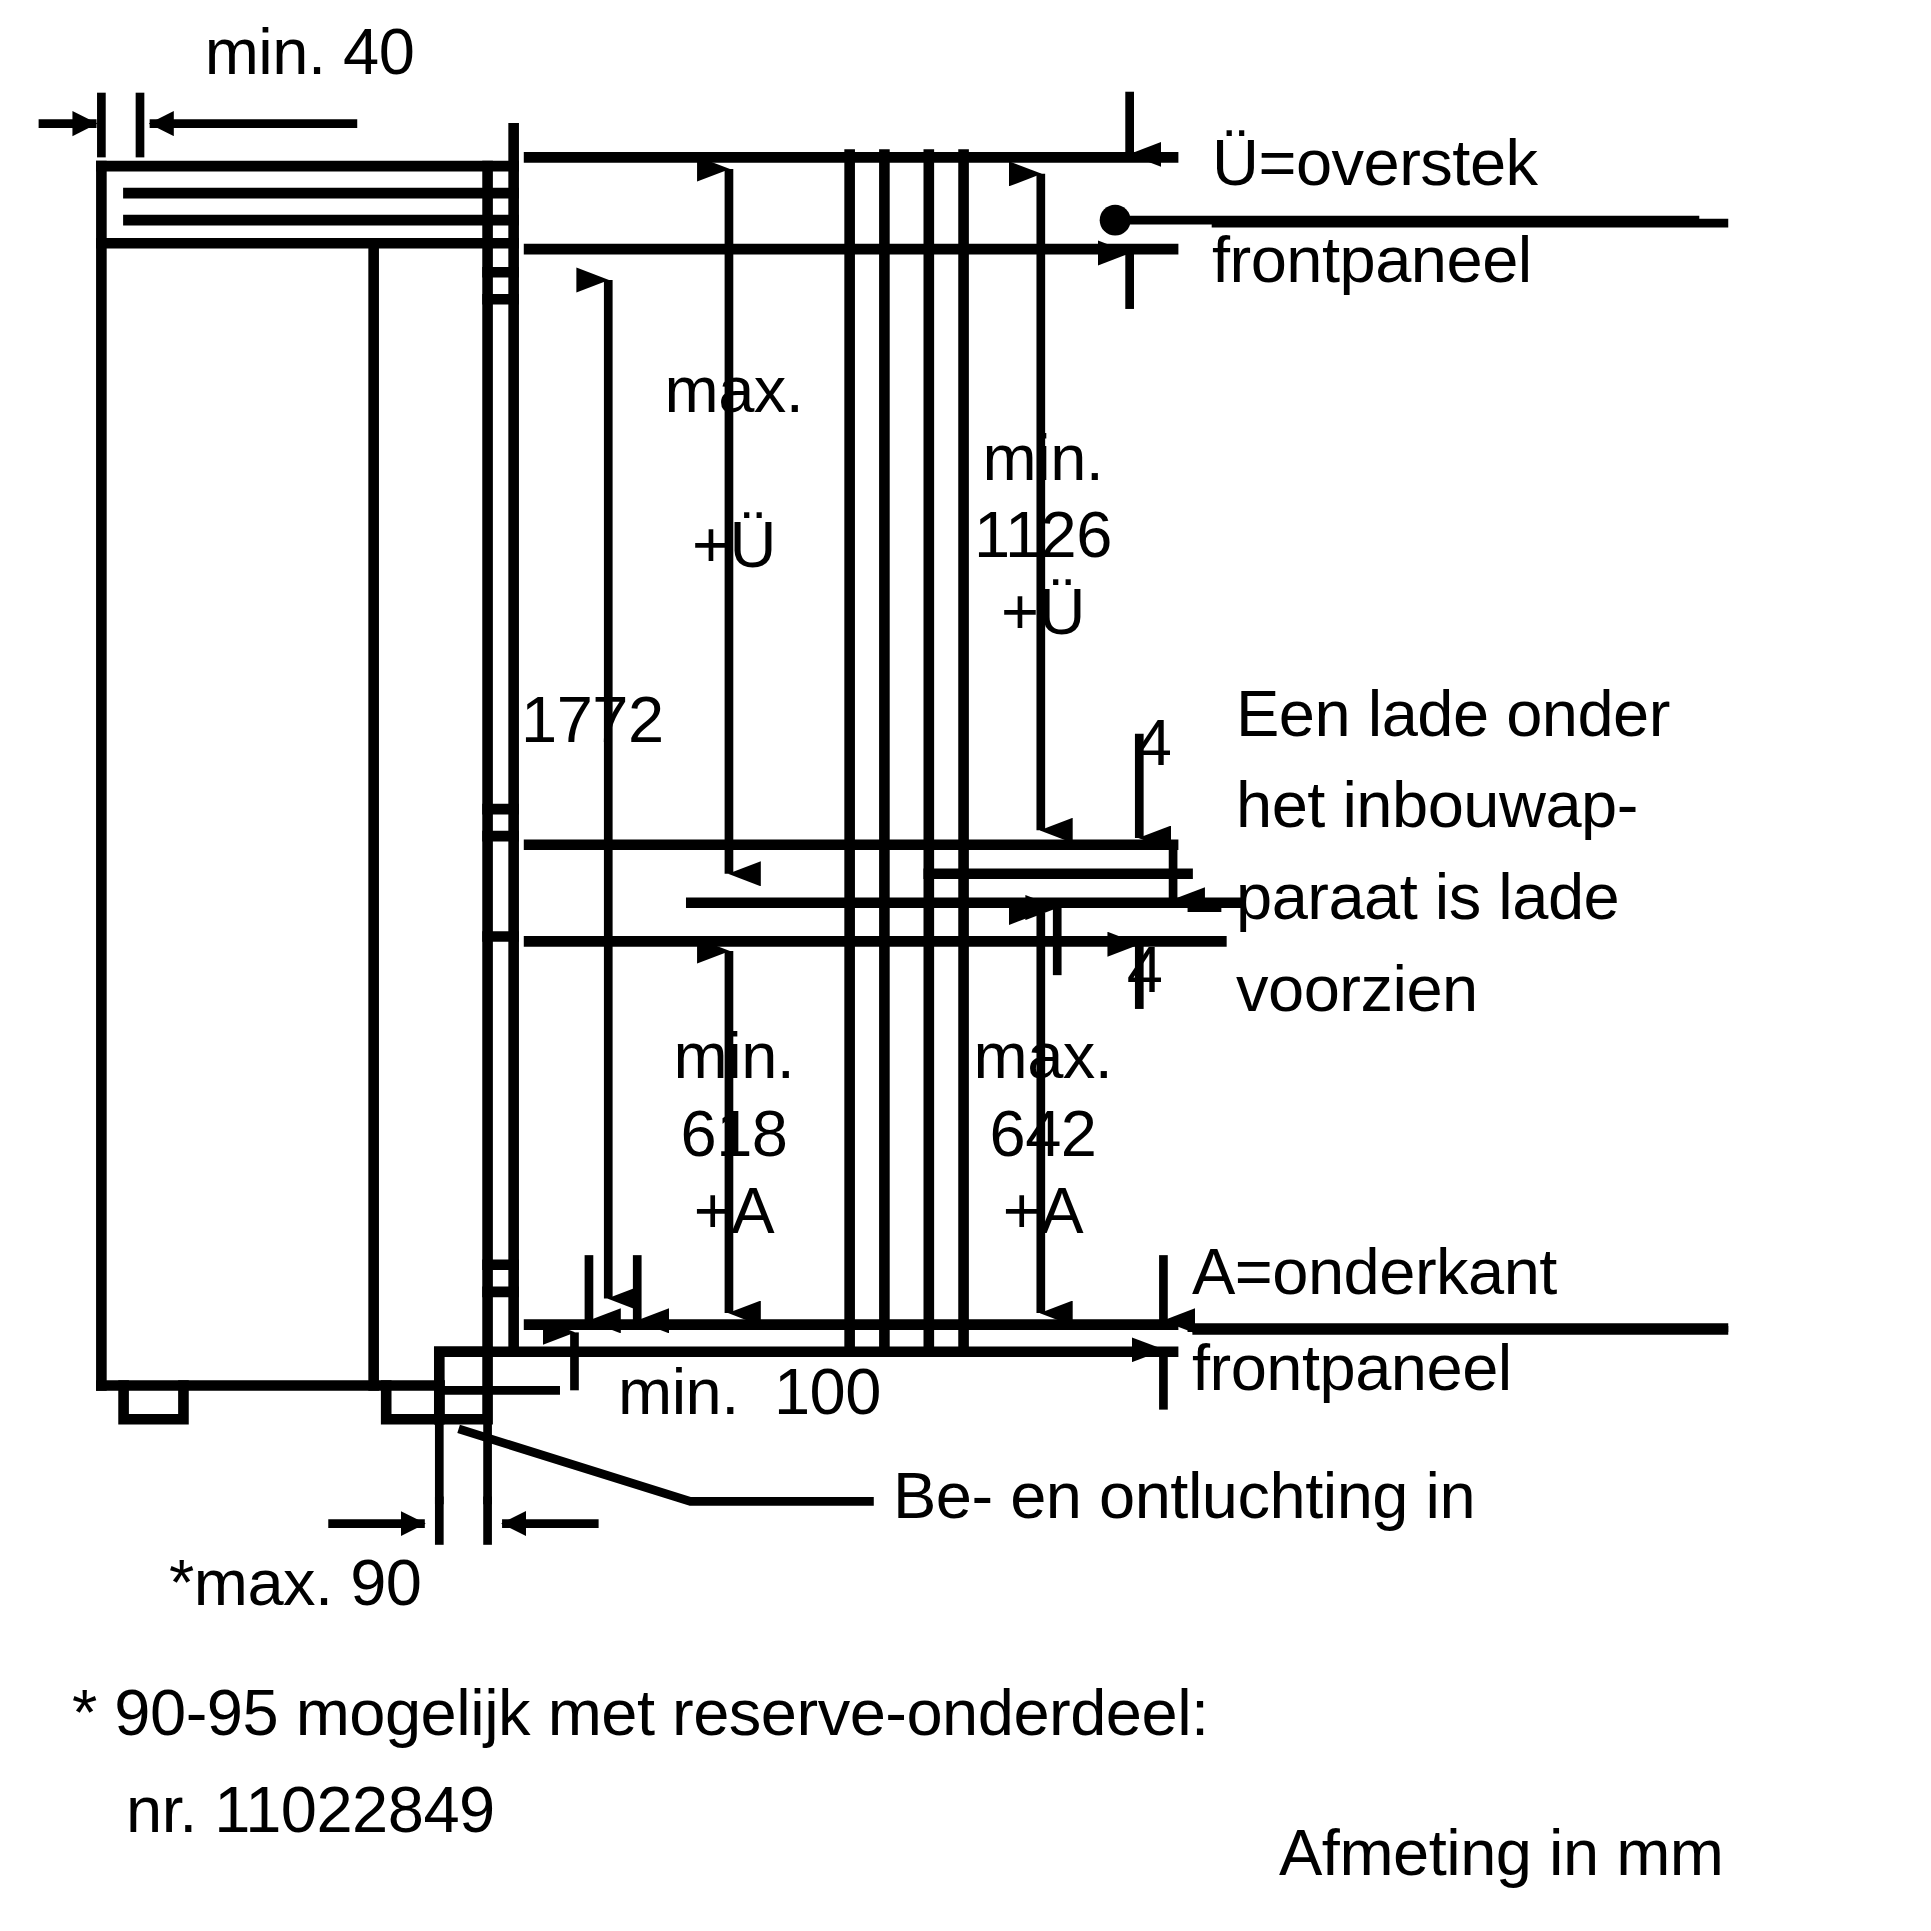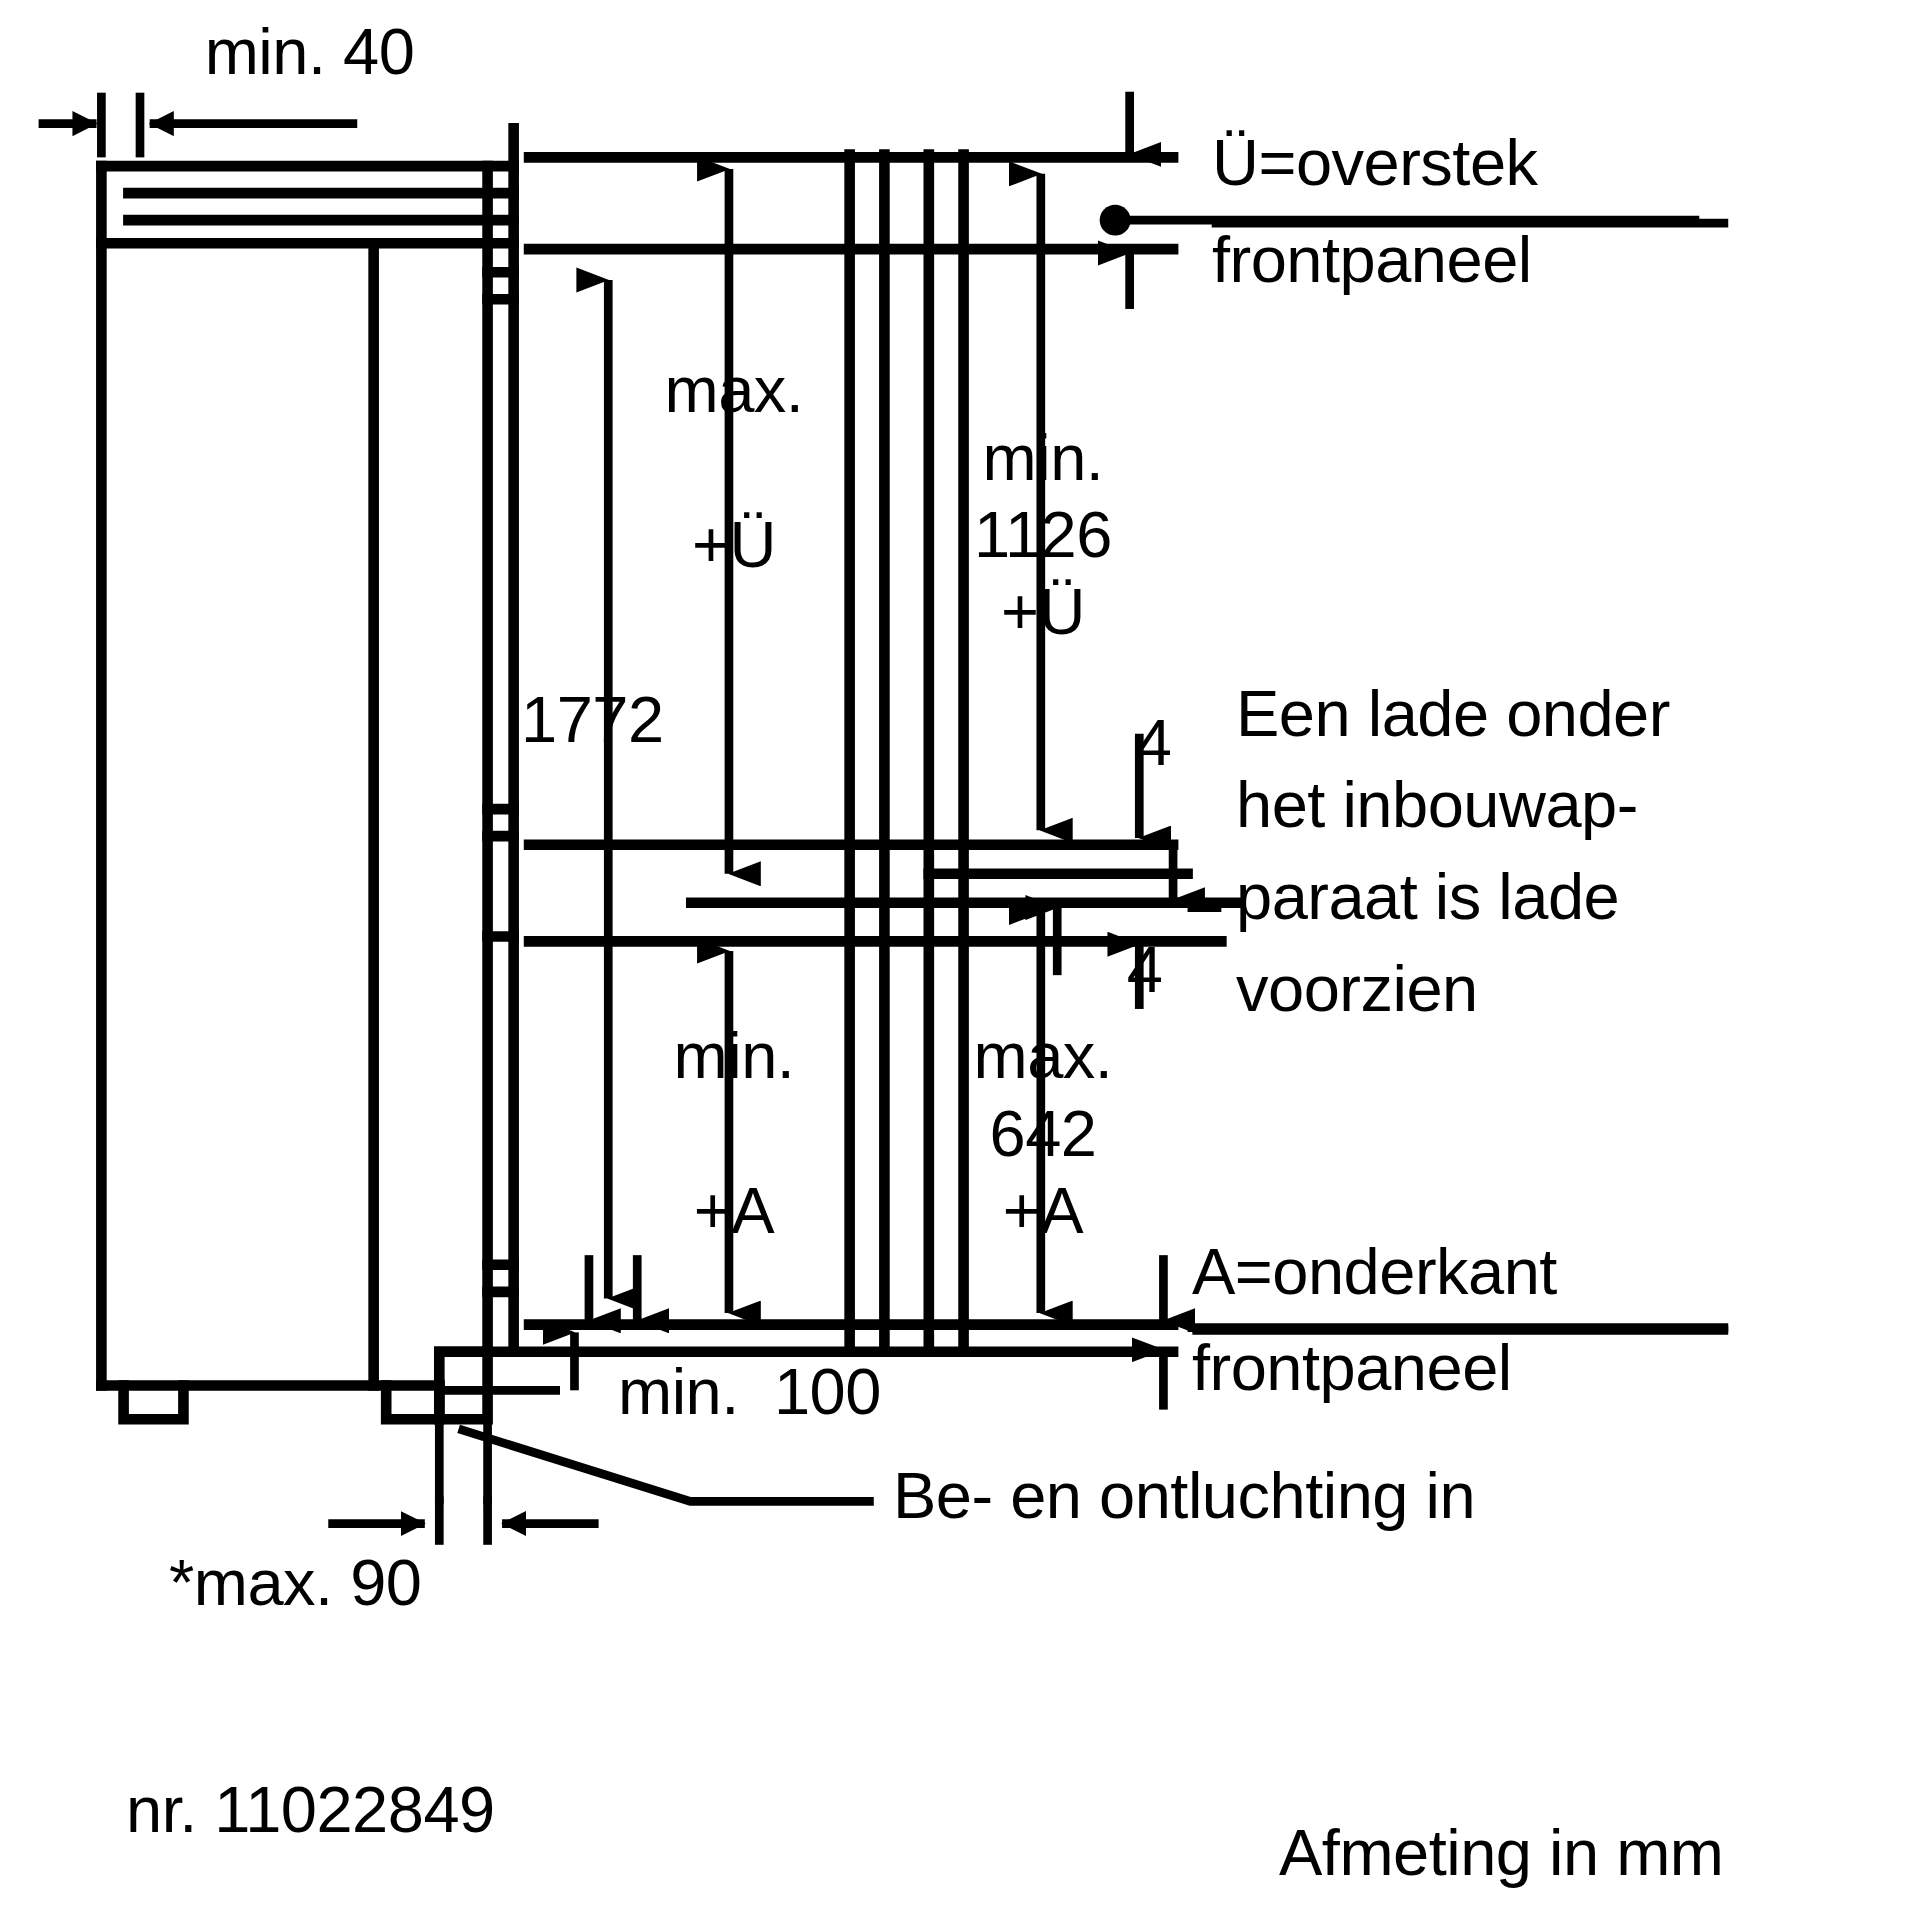--- a/index.html
+++ b/index.html
@@ -173,20 +173,21 @@
   <div class="lbl c s76" style="left:599px; top:512px; width:270px;">+Ü</div>
 
   <div class="lbl c s76" style="left:908px; top:425px; width:270px;">min.</div>
   <div class="lbl c s76" style="left:908px; top:502px; width:270px;">1126</div>
   <div class="lbl c s76" style="left:908px; top:579px; width:270px;">+Ü</div>
 
   <div class="lbl c s76" style="left:1115px; top:710px; width:77px;">4</div>
   <div class="lbl c s76" style="left:1106px; top:937px; width:77px;">4</div>
 
   <div class="lbl c s76" style="left:599px; top:1023px; width:270px;">min.</div>
+  <div class="lbl c s76" style="left:599px; top:1101px; width:270px;">618</div>
   <div class="lbl c s76" style="left:599px; top:1178px; width:270px;">+A</div>
 
   <div class="lbl c s76" style="left:908px; top:1023px; width:270px;">max.</div>
   <div class="lbl c s76" style="left:908px; top:1101px; width:270px;">642</div>
   <div class="lbl c s76" style="left:908px; top:1178px; width:270px;">+A</div>
 
   <div class="lbl l s76" style="left:618px; top:1359px;">min.  100</div>
 
   <div class="lbl l s76" style="left:169px; top:1550px;">*max. 90</div>
 
@@ -196,18 +197,19 @@
   <div class="lbl l s76" style="left:1192px; top:1239px;">A=onderkant</div>
   <div class="lbl l s76" style="left:1192px; top:1335px;">frontpaneel</div>
 
   <div class="lbl l s76" style="left:1236px; top:772px;">het inbouwap-</div>
   <div class="lbl l s76" style="left:1236px; top:681px;">Een lade onder</div>
   <div class="lbl l s76" style="left:1236px; top:864px;">paraat is lade</div>
   <div class="lbl l s76" style="left:1236px; top:956px;">voorzien</div>
 
   <div class="lbl l s76" style="left:893px; top:1463px;">Be- en ontluchting in</div>
 
+  <div class="lbl l s76" style="left:72px; top:1680px;">* 90-95 mogelijk met reserve-onderdeel:</div>
   <div class="lbl l s76" style="left:126px; top:1777px;">nr. 11022849</div>
 
   <div class="lbl l s76" style="left:1279px; top:1820px;">Afmeting in mm</div>
 
 </div>
 
 
 </body></html>

